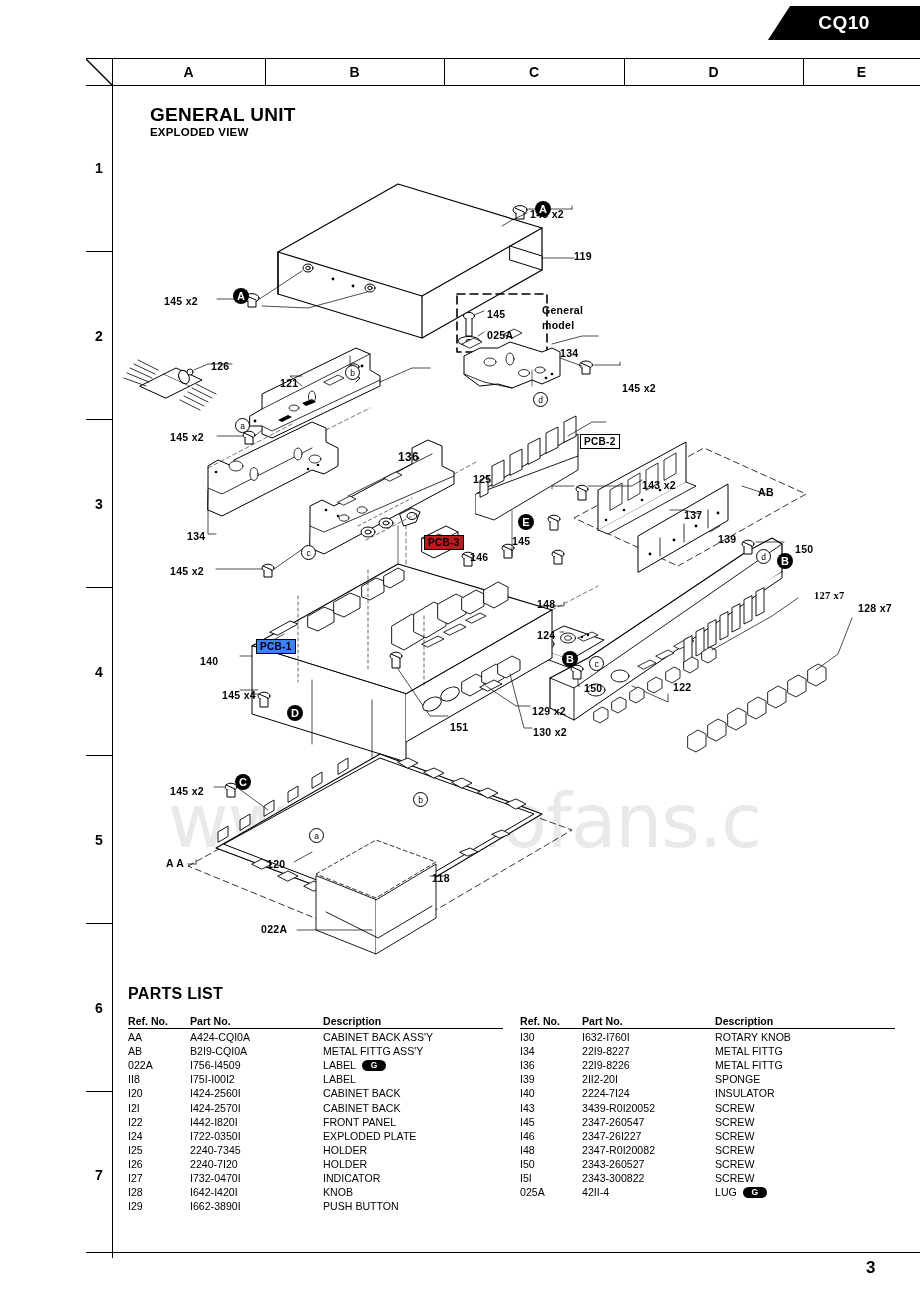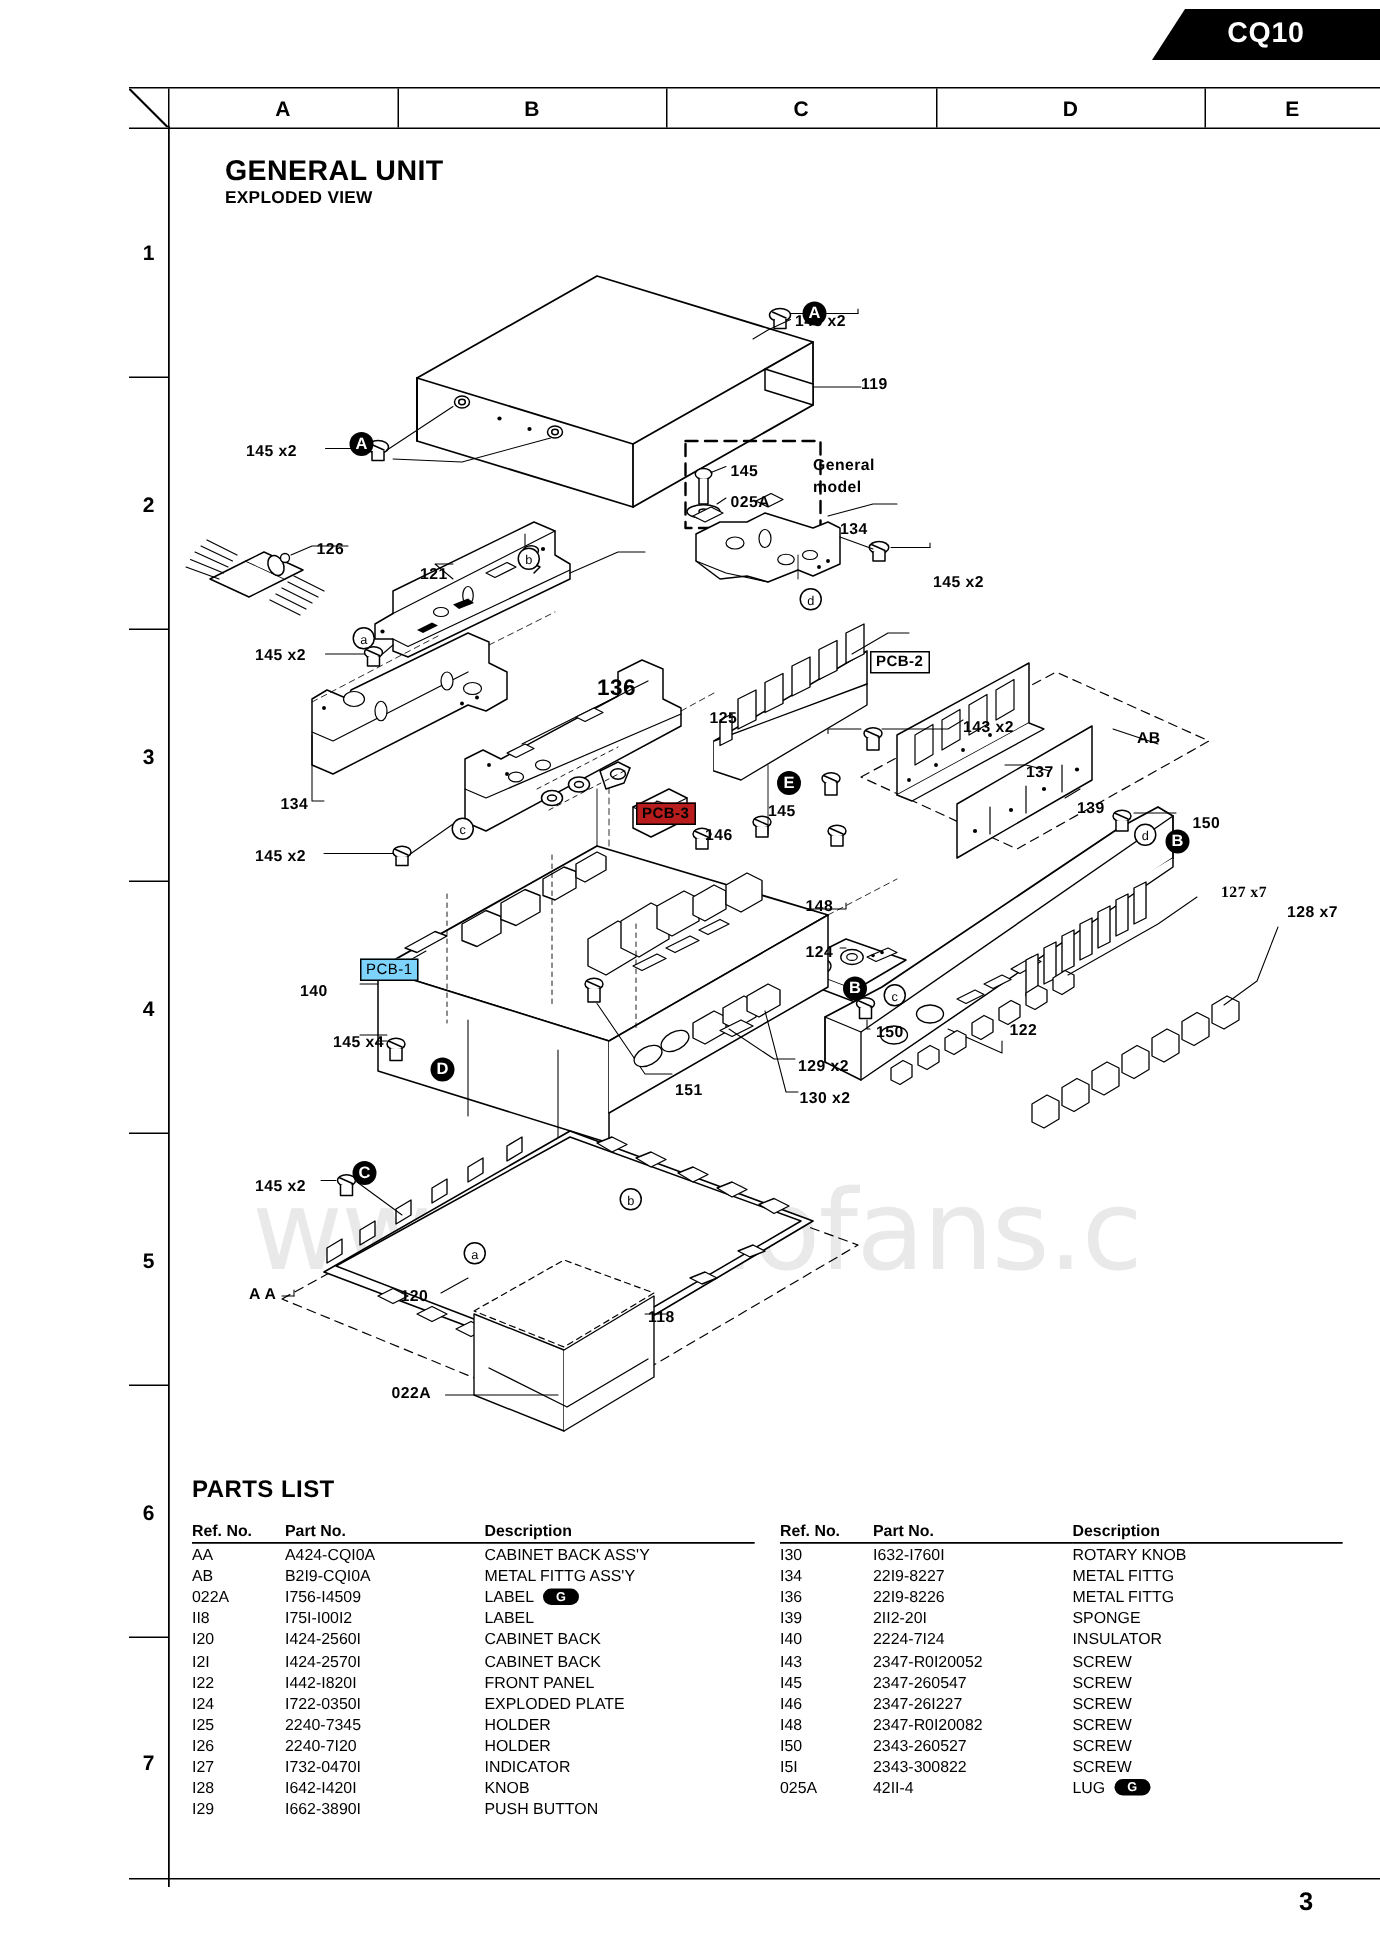--- a/index.html
+++ b/index.html
@@ -615,37 +615,37 @@
     <div style="position: absolute; left: 487px; top: 308px; font-size: 10.5px; font-weight: bold; white-space: nowrap; letter-spacing: 0.3px;">145</div>
     <div style="position: absolute; left: 542px; top: 304px; font-size: 10.5px; font-weight: bold; white-space: nowrap; letter-spacing: 0.3px;">General</div>
     <div style="position: absolute; left: 542px; top: 319px; font-size: 10.5px; font-weight: bold; white-space: nowrap; letter-spacing: 0.3px;">model</div>
     <div style="position: absolute; left: 487px; top: 329px; font-size: 10.5px; font-weight: bold; white-space: nowrap; letter-spacing: 0.3px;">025A</div>
     <div style="position: absolute; left: 560px; top: 347px; font-size: 10.5px; font-weight: bold; white-space: nowrap; letter-spacing: 0.3px;">134</div>
     <div style="position: absolute; left: 211px; top: 360px; font-size: 10.5px; font-weight: bold; white-space: nowrap; letter-spacing: 0.3px;">126</div>
     <div style="position: absolute; left: 280px; top: 377px; font-size: 10.5px; font-weight: bold; white-space: nowrap; letter-spacing: 0.3px;">121</div>
     <div style="position: absolute; left: 170px; top: 431px; font-size: 10.5px; font-weight: bold; white-space: nowrap; letter-spacing: 0.3px;">145  x2</div>
     <div style="position: absolute; left: 622px; top: 382px; font-size: 10.5px; font-weight: bold; white-space: nowrap; letter-spacing: 0.3px;">145  x2</div>
     <div style="position: absolute; left: 580px; top: 434px; font-weight: bold; white-space: nowrap; letter-spacing: 0.3px; border: 1.2px solid rgb(0, 0, 0); padding: 1px 3px; font-size: 10px; background: rgb(255, 255, 255);">PCB-2</div>
-    <div style="position: absolute; left: 398px; top: 450px; font-size: 15px; font-weight: bold; white-space: nowrap; letter-spacing: 0.3px;">136</div>
+    <div style="position: absolute; left: 398px; top: 450px; font-size: 12px; font-weight: bold; white-space: nowrap; letter-spacing: 0.3px;">136</div>
     <div style="position: absolute; left: 473px; top: 473px; font-size: 10.5px; font-weight: bold; white-space: nowrap; letter-spacing: 0.3px;">125</div>
     <div style="position: absolute; left: 642px; top: 479px; font-size: 10.5px; font-weight: bold; white-space: nowrap; letter-spacing: 0.3px;">143 x2</div>
     <div style="position: absolute; left: 758px; top: 486px; font-size: 10.5px; font-weight: bold; white-space: nowrap; letter-spacing: 0.3px;">AB</div>
     <div style="position: absolute; left: 684px; top: 509px; font-size: 10.5px; font-weight: bold; white-space: nowrap; letter-spacing: 0.3px;">137</div>
     <div style="position: absolute; left: 718px; top: 533px; font-size: 10.5px; font-weight: bold; white-space: nowrap; letter-spacing: 0.3px;">139</div>
     <div style="position: absolute; left: 795px; top: 543px; font-size: 10.5px; font-weight: bold; white-space: nowrap; letter-spacing: 0.3px;">150</div>
     <div style="position: absolute; left: 187px; top: 530px; font-size: 10.5px; font-weight: bold; white-space: nowrap; letter-spacing: 0.3px;">134</div>
     <div style="position: absolute; left: 424px; top: 535px; font-weight: bold; white-space: nowrap; letter-spacing: 0.3px; border: 1.2px solid rgb(0, 0, 0); padding: 1px 3px; font-size: 10px; background: #b91c1c;">PCB-3</div>
     <div style="position: absolute; left: 470px; top: 551px; font-size: 10.5px; font-weight: bold; white-space: nowrap; letter-spacing: 0.3px;">146</div>
     <div style="position: absolute; left: 512px; top: 535px; font-size: 10.5px; font-weight: bold; white-space: nowrap; letter-spacing: 0.3px;">145</div>
     <div style="position: absolute; left: 170px; top: 565px; font-size: 10.5px; font-weight: bold; white-space: nowrap; letter-spacing: 0.3px;">145 x2</div>
     <div style="position: absolute; left: 537px; top: 598px; font-size: 10.5px; font-weight: bold; white-space: nowrap; letter-spacing: 0.3px;">148</div>
     <div style="position: absolute; left: 537px; top: 629px; font-size: 10.5px; font-weight: bold; white-space: nowrap; letter-spacing: 0.3px;">124</div>
     <div style="position: absolute; left: 814px; top: 590px; font-size: 10.5px; font-weight: bold; white-space: nowrap; letter-spacing: 0.3px; font-family: Liberation Serif, serif;">127 x7</div>
     <div style="position: absolute; left: 858px; top: 602px; font-size: 10.5px; font-weight: bold; white-space: nowrap; letter-spacing: 0.3px;">128  x7</div>
-    <div style="position: absolute; left: 240px; top: 639px; font-weight: normal; white-space: nowrap; letter-spacing: 0.3px; border: 1.2px solid rgb(0, 0, 0); padding: 1px 3px; font-size: 10px; background: #7dd3fc;">PCB-1</div>
+    <div style="position: absolute; left: 256px; top: 639px; font-weight: bold; white-space: nowrap; letter-spacing: 0.3px; border: 1.2px solid rgb(0, 0, 0); padding: 1px 3px; font-size: 10px; background: #3b82f6;">PCB-1</div>
     <div style="position: absolute; left: 200px; top: 655px; font-size: 10.5px; font-weight: bold; white-space: nowrap; letter-spacing: 0.3px;">140</div>
     <div style="position: absolute; left: 222px; top: 689px; font-size: 10.5px; font-weight: bold; white-space: nowrap; letter-spacing: 0.3px;">145 x4</div>
     <div style="position: absolute; left: 584px; top: 682px; font-size: 10.5px; font-weight: bold; white-space: nowrap; letter-spacing: 0.3px;">150</div>
     <div style="position: absolute; left: 673px; top: 681px; font-size: 10.5px; font-weight: bold; white-space: nowrap; letter-spacing: 0.3px;">122</div>
     <div style="position: absolute; left: 450px; top: 721px; font-size: 10.5px; font-weight: bold; white-space: nowrap; letter-spacing: 0.3px;">151</div>
     <div style="position: absolute; left: 532px; top: 705px; font-size: 10.5px; font-weight: bold; white-space: nowrap; letter-spacing: 0.3px;">129 x2</div>
     <div style="position: absolute; left: 533px; top: 726px; font-size: 10.5px; font-weight: bold; white-space: nowrap; letter-spacing: 0.3px;">130 x2</div>
     <div style="position: absolute; left: 170px; top: 785px; font-size: 10.5px; font-weight: bold; white-space: nowrap; letter-spacing: 0.3px;">145  x2</div>
     <div style="position: absolute; left: 166px; top: 857px; font-size: 10.5px; font-weight: bold; white-space: nowrap; letter-spacing: 0.3px;">A A</div>
     <div style="position: absolute; left: 267px; top: 858px; font-size: 10.5px; font-weight: bold; white-space: nowrap; letter-spacing: 0.3px;">120</div>
@@ -783,21 +783,21 @@
           <td class="c-part">2II2-20I</td>
           <td class="c-desc">SPONGE</td>
         </tr>
         <tr>
           <td class="c-ref">I40</td>
           <td class="c-part">2224-7I24</td>
           <td class="c-desc">INSULATOR</td>
         </tr>
         <tr>
           <td class="c-ref">I43</td>
-          <td class="c-part">2347-R0I20052</td>
+          <td class="c-part">3439-R0I20052</td>
           <td class="c-desc">SCREW</td>
         </tr>
         <tr>
           <td class="c-ref">I45</td>
           <td class="c-part">2347-260547</td>
           <td class="c-desc">SCREW</td>
         </tr>
         <tr>
           <td class="c-ref">I46</td>
           <td class="c-part">2347-26I227</td>

